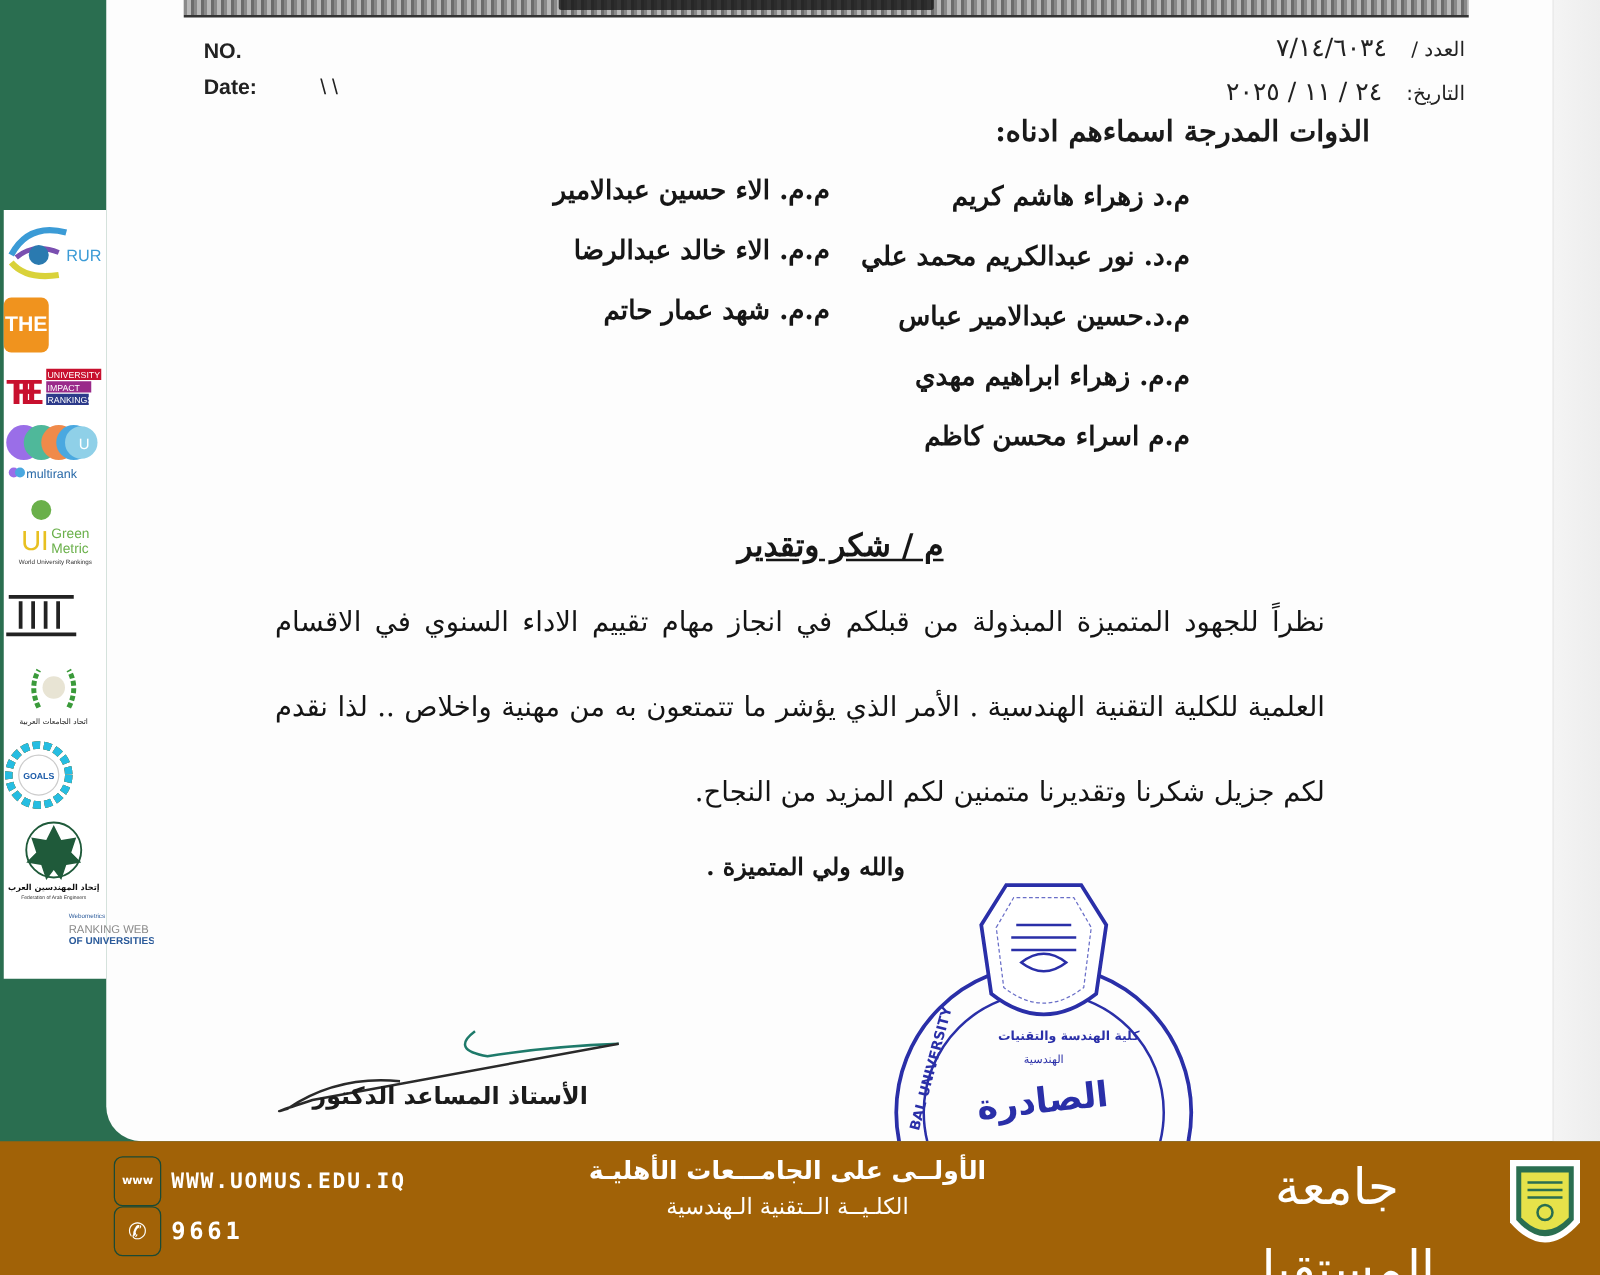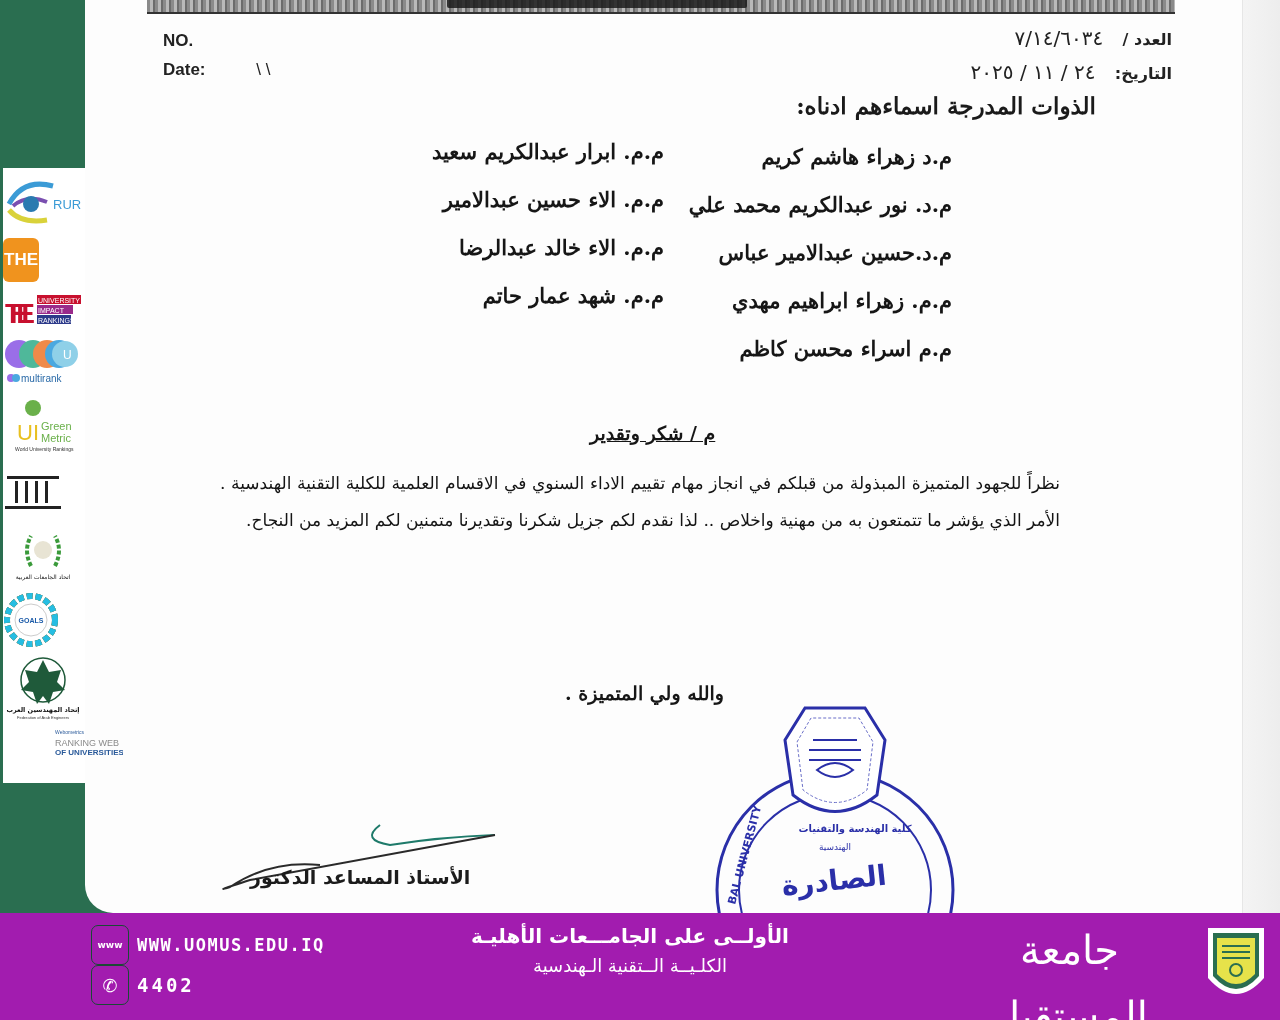--- a/index.html
+++ b/index.html
@@ -54,21 +54,21 @@
     .ref-right {
       position: absolute;
       right: 108px; top: 22px;
       direction: rtl;
       text-align: right;
       font-family: "DejaVu Sans", sans-serif;
       font-size: 17px;
       color: #222;
       line-height: 33px;
     }
-    .ref-right .lbl { font-weight: bold; font-size: 16px; }
+    .ref-right .lbl { font-weight: normal; font-size: 16px; }
     .ref-right .val { font-size: 20px; margin-right: 14px; letter-spacing: 2px; }
     .addressees {
       position: absolute;
       right: 184px; top: 92px;
       direction: rtl;
       font-family: "DejaVu Serif", serif;
       font-size: 23px;
       color: #1a1a1a;
       font-weight: bold;
     }
@@ -81,36 +81,36 @@
       color: #161616;
       line-height: 48px;
     }
     .names-right { right: 328px; top: 133px; text-align: right; }
     .names-left { right: 616px; top: 128px; text-align: right; }
     .subject {
       position: absolute;
       left: 590px; top: 422px;
       direction: rtl;
       font-family: "DejaVu Serif", serif;
-      font-size: 19px;
+      font-size: 25px;
       font-weight: bold;
       color: #161616;
       text-decoration: underline;
     }
     .body-text {
       position: absolute;
       left: 220px; top: 465px;
       width: 840px;
       direction: rtl;
       text-align: justify;
       text-align-last: right;
       font-family: "DejaVu Serif", serif;
-      font-size: 17px;
+      font-size: 22px;
       color: #141414;
-      line-height: 37px;
+      line-height: 68px;
     }
     .closing {
       position: absolute;
       left: 565px; top: 682px;
       direction: rtl;
       font-family: "DejaVu Serif", serif;
       font-size: 19px;
       font-weight: bold;
       color: #161616;
     }
@@ -144,21 +144,21 @@
     .rank-logo {
       position: absolute;
       left: 0; width: 82px;
       display: flex; align-items: center; justify-content: flex-start;
     }
     
     .footer {
       position: absolute;
       left: 0; top: 913px;
       width: 1280px; height: 107px;
-      background: #a21caf;
+      background: #a16207;
     }
     .footer-contact {
       position: absolute;
       left: 91px; top: 12px;
     }
     .contact-row {
       display: flex; align-items: center;
       height: 40px;
     }
     .contact-icon {
@@ -242,21 +242,20 @@
 
 <div class="names-col names-right">
   <div>م.د زهراء هاشم كريم</div>
   <div>م.د. نور عبدالكريم محمد علي</div>
   <div>م.د.حسين عبدالامير عباس</div>
   <div>م.م. زهراء ابراهيم مهدي</div>
   <div>م.م اسراء محسن كاظم</div>
 </div>
 
 <div class="names-col names-left">
-  <div>م.م. ابرار عبدالكريم سعيد</div>
   <div>م.م. الاء حسين عبدالامير</div>
   <div>م.م. الاء خالد عبدالرضا</div>
   <div>م.م. شهد عمار حاتم</div>
 </div>
 
 <div class="subject">م / شكر وتقدير</div>
 
 <div class="body-text">نظراً للجهود المتميزة المبذولة من قبلكم في انجاز مهام تقييم الاداء السنوي في الاقسام العلمية للكلية التقنية الهندسية . الأمر الذي يؤشر ما تتمتعون به من مهنية واخلاص .. لذا نقدم لكم جزيل شكرنا وتقديرنا متمنين لكم المزيد من النجاح.</div>
 
 <div class="closing">والله ولي المتميزة .</div>
@@ -377,21 +376,21 @@
     <div class="contact-row">
       <div class="contact-icon">
         <span style="font-size:9px;">www</span>
       </div>
       <span class="contact-text">WWW.UOMUS.EDU.IQ</span>
     </div>
     <div class="contact-row">
       <div class="contact-icon">
         <span style="font-size:18px;">✆</span>
       </div>
-      <span class="contact-text" style="font-size:19px;letter-spacing:3px;">4402</span>
+      <span class="contact-text" style="font-size:19px;letter-spacing:3px;">9661</span>
     </div>
   </div>
   <div class="footer-center">
     <div class="l1">الأولــى على الجامـــعات الأهليـة</div>
     <div class="l2">الكلـيــة الــتقنية الـهندسية</div>
   </div>
   <div class="footer-brand">
     <div class="brand-ar">جامعة المستقبل</div>
 
   </div>

